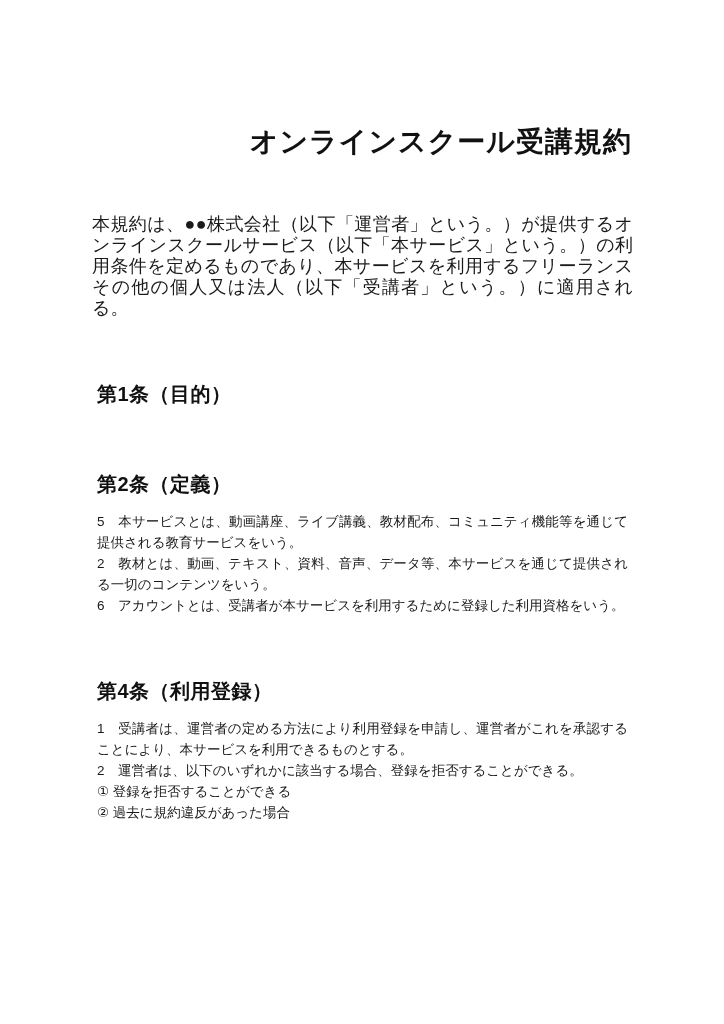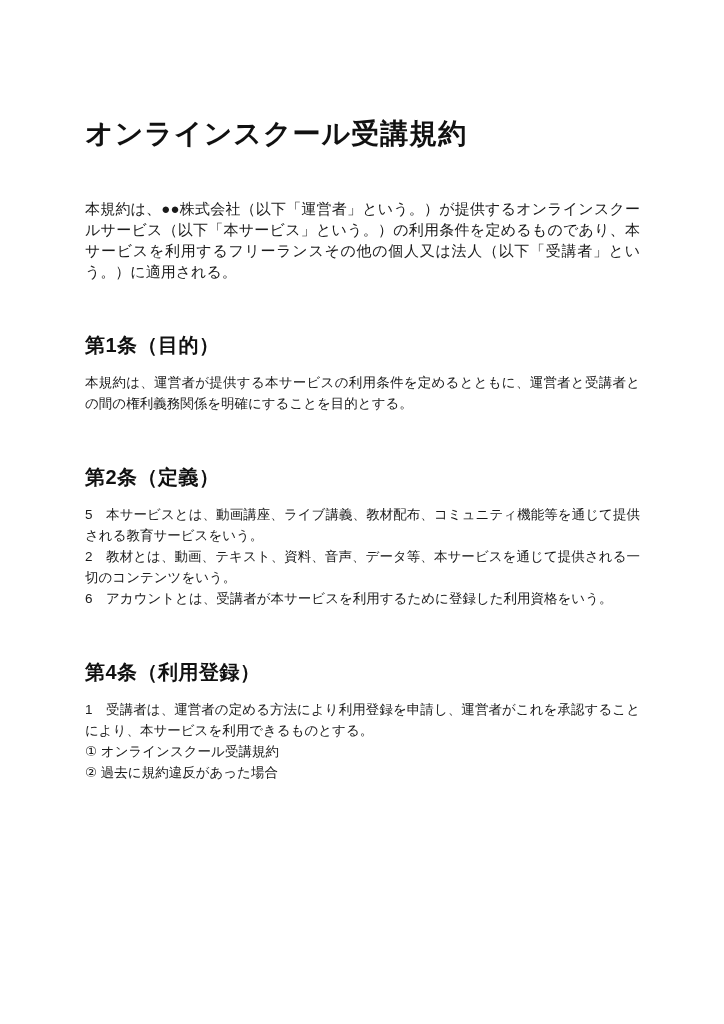--- a/index.html
+++ b/index.html
@@ -14,38 +14,38 @@
     color: #1a1a1a;
     overflow: hidden;
   }
   .page {
     box-sizing: border-box;
     width: 724px;
     height: 1024px;
     padding: 0 84px 0 85px;
   }
   .doc-title {
-    margin: 0;
+    margin: 8px;
     padding-top: 114px;
-    text-align: left;
+    text-align: right;
     font-size: 28px;
     font-weight: 700;
     line-height: 40px;
     letter-spacing: 1px;
     color: #111111;
   }
   .intro {
-    margin: 0;
+    margin: 7px;
     padding-top: 44px;
-    font-size: 15px;
+    font-size: 18px;
     line-height: 21px;
     text-align: justify;
   }
   .section {
-    margin: 0;
+    margin: 12px;
     padding-top: 50px;
   }
   .section-heading {
     margin: 0 0 13px 0;
     font-size: 20px;
     font-weight: 700;
     letter-spacing: 0.5px;
     color: #111111;
   }
   .para {
@@ -61,37 +61,35 @@
 <div class="page">
   <h1 class="doc-title">
     <div>オンラインスクール受講規約</div>
   </h1>
 
   <p class="intro">本規約は、●●株式会社（以下「運営者」という。）が提供するオンラインスクールサービス（以下「本サービス」という。）の利用条件を定めるものであり、本サービスを利用するフリーランスその他の個人又は法人（以下「受講者」という。）に適用される。</p>
 
   <div>
   <section class="section">
     <h2 class="section-heading">第1条（目的）</h2>
-    <div class="section-body">
-          <p class="para">本規約は、運営者が提供する本サービスの利用条件を定めるとともに、運営者と受講者との間の権利義務関係を明確にすることを目的とする。</p>
-        </div>
   </section>
 
   <section class="section">
     <h2 class="section-heading">第2条（定義）</h2>
     <div class="section-body">
           <p class="para">5　本サービスとは、動画講座、ライブ講義、教材配布、コミュニティ機能等を通じて提供される教育サービスをいう。</p>
           <p class="para">2　教材とは、動画、テキスト、資料、音声、データ等、本サービスを通じて提供される一切のコンテンツをいう。</p>
           <p class="para">6　アカウントとは、受講者が本サービスを利用するために登録した利用資格をいう。</p>
         </div>
   </section>
 
 
   <section class="section">
     <h2 class="section-heading">第4条（利用登録）</h2>
     <div class="section-body">
           <p class="para">1　受講者は、運営者の定める方法により利用登録を申請し、運営者がこれを承認することにより、本サービスを利用できるものとする。</p>
-          <p class="para">① オンラインスクール受講規約</p>
+          <p class="para">2　運営者は、以下のいずれかに該当する場合、登録を拒否することができる。</p>
+          <p class="para">① 登録を拒否することができる</p>
           <p class="para">② 過去に規約違反があった場合</p>
         </div>
   </section>
 </div>
 </div>
 
 </body></html>

